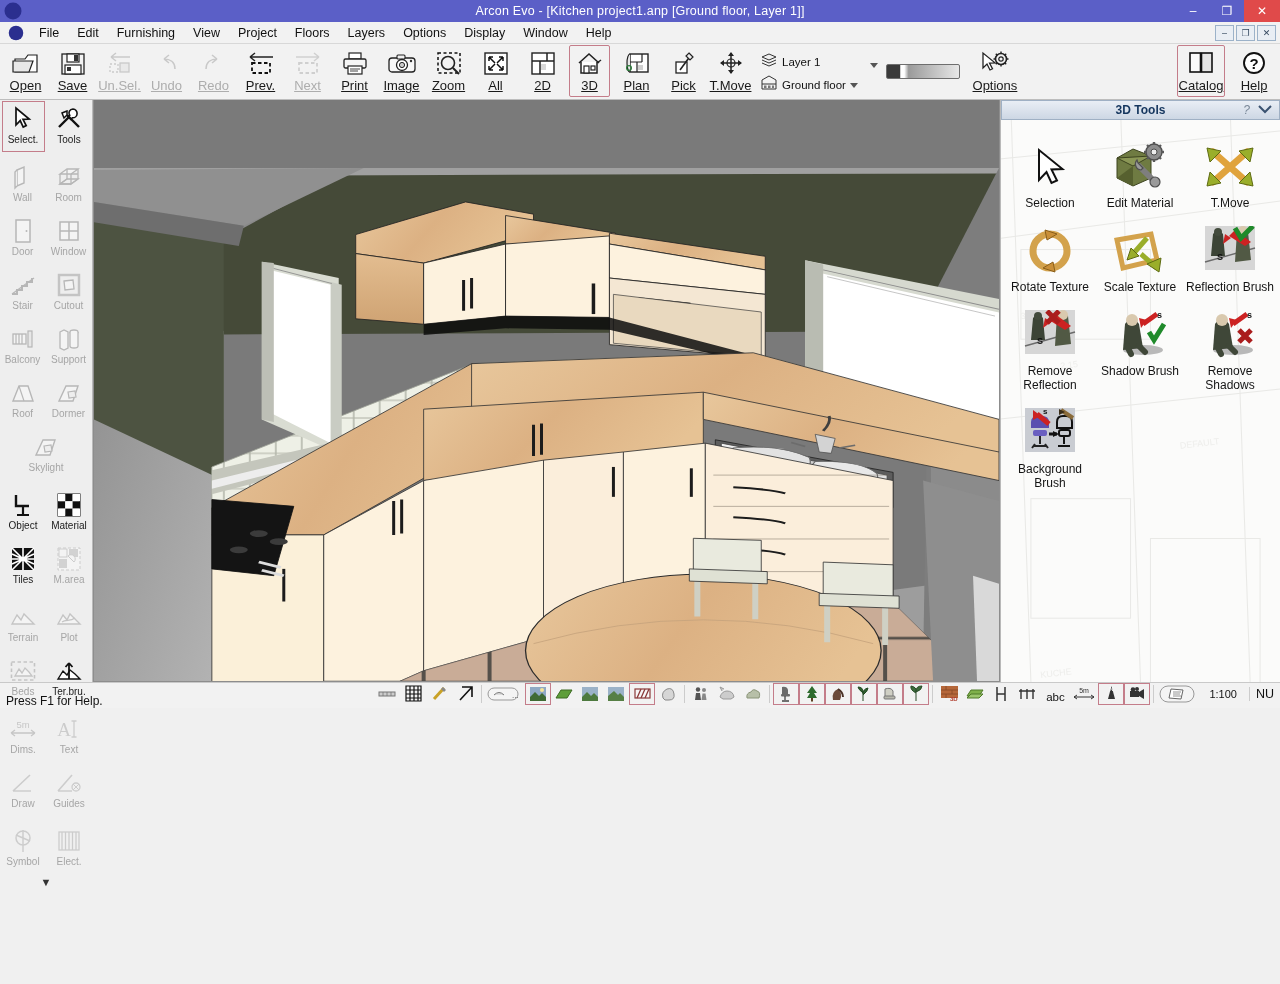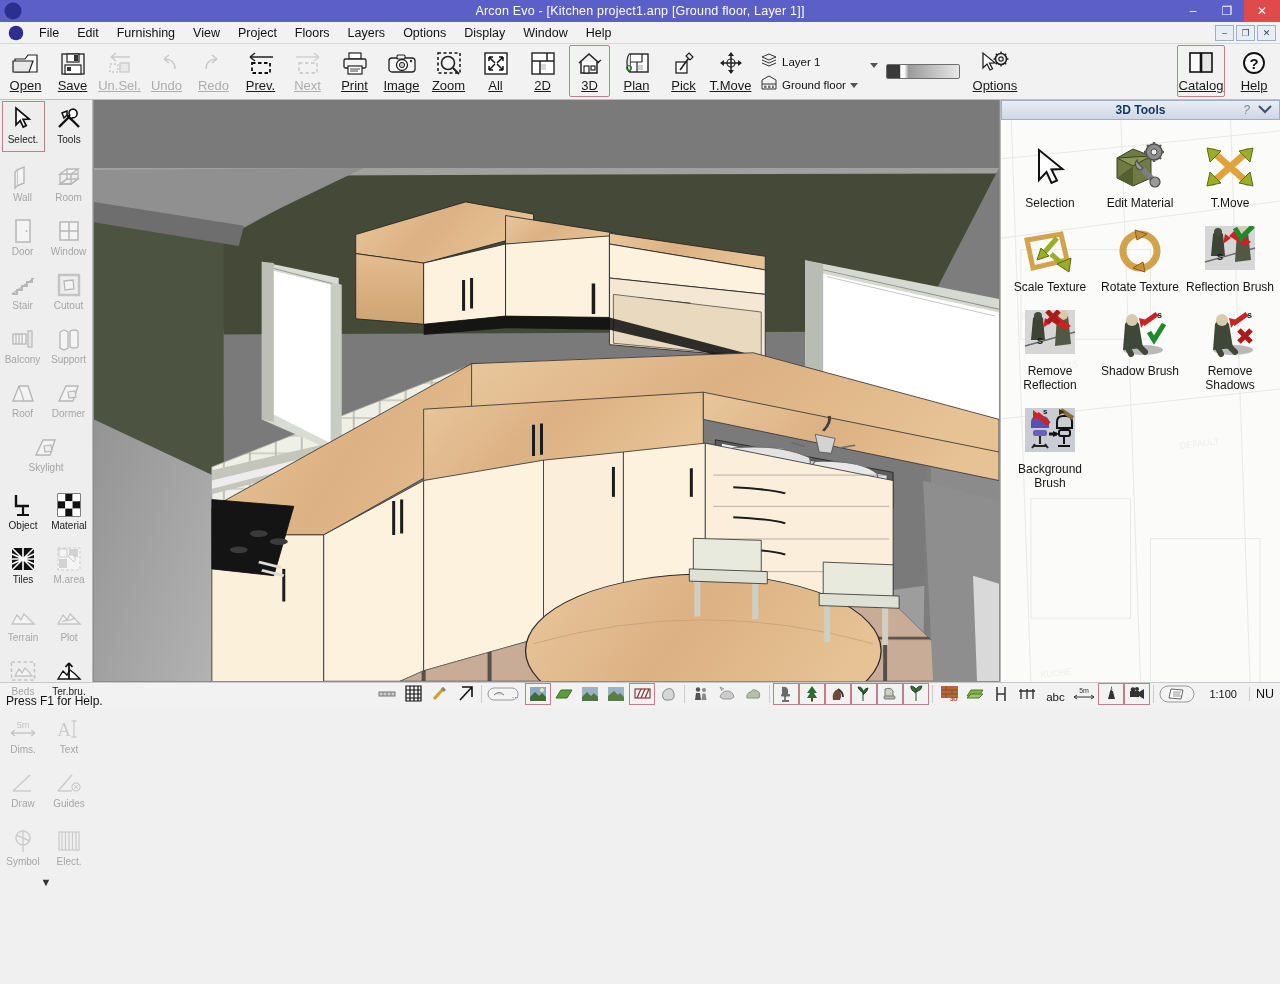--- a/index.html
+++ b/index.html
@@ -964,40 +964,40 @@
                 <polygon points="52,6 38,9 49,20" fill="#9aae2a" stroke="#5e6b12" stroke-width="1"></polygon>
                 <polygon points="6,44 20,41 9,30" fill="#9aae2a" stroke="#5e6b12" stroke-width="1"></polygon>
                 <polygon points="52,44 38,41 49,30" fill="#9aae2a" stroke="#5e6b12" stroke-width="1"></polygon>
               </svg>
             </div>
             <div class="lb">T.Move</div>
           </div>
 
           <div class="t3-cell">
             <div class="ic">
+              <svg width="54" height="50" viewBox="0 0 54 50">
+                <circle cx="27" cy="25" r="17" fill="none" stroke="#d3a24c" stroke-width="7"></circle>
+                <polygon points="22,4 34,8 24,14" fill="#c98f38" stroke="#8a5f1a" stroke-width="1"></polygon>
+                <polygon points="32,46 20,42 30,36" fill="#c98f38" stroke="#8a5f1a" stroke-width="1"></polygon>
+              </svg>
+            </div>
+            <div class="lb">Rotate Texture</div>
+          </div>
+
+          <div class="t3-cell">
+            <div class="ic">
               <svg width="58" height="50" viewBox="0 0 58 50">
                 <polygon points="6,14 40,8 46,34 12,42" fill="none" stroke="#d3a24c" stroke-width="5"></polygon>
                 <path d="M36 12 L22 28" stroke="#9aae2a" stroke-width="5"></path>
                 <polygon points="20,22 16,34 28,30" fill="#9aae2a" stroke="#5e6b12" stroke-width="1"></polygon>
                 <path d="M30 28 L46 42" stroke="#9aae2a" stroke-width="5"></path>
                 <polygon points="48,46 50,32 36,38" fill="#9aae2a" stroke="#5e6b12" stroke-width="1"></polygon>
               </svg>
             </div>
             <div class="lb">Scale Texture</div>
-          </div>
-
-          <div class="t3-cell">
-            <div class="ic">
-              <svg width="54" height="50" viewBox="0 0 54 50">
-                <circle cx="27" cy="25" r="17" fill="none" stroke="#d3a24c" stroke-width="7"></circle>
-                <polygon points="22,4 34,8 24,14" fill="#c98f38" stroke="#8a5f1a" stroke-width="1"></polygon>
-                <polygon points="32,46 20,42 30,36" fill="#c98f38" stroke="#8a5f1a" stroke-width="1"></polygon>
-              </svg>
-            </div>
-            <div class="lb">Rotate Texture</div>
           </div>
 
           <div class="t3-cell">
             <div class="ic">
               <svg width="54" height="50" viewBox="0 0 54 50">
                 <rect x="2" y="0" width="50" height="44" fill="#d6d6d6"></rect>
                 <path d="M2 36 L52 22" stroke="#6b6b6b" stroke-width="1.4" fill="none"></path>
                 <path d="M10 8 q5 -7 10 0 l2 22 -14 0 z" fill="#3c4436"></path>
                 <circle cx="15" cy="6" r="4" fill="#434b3d"></circle>
                 <path d="M34 6 q6 -7 11 0 l3 28 -16 2 z" fill="#515944"></path>

